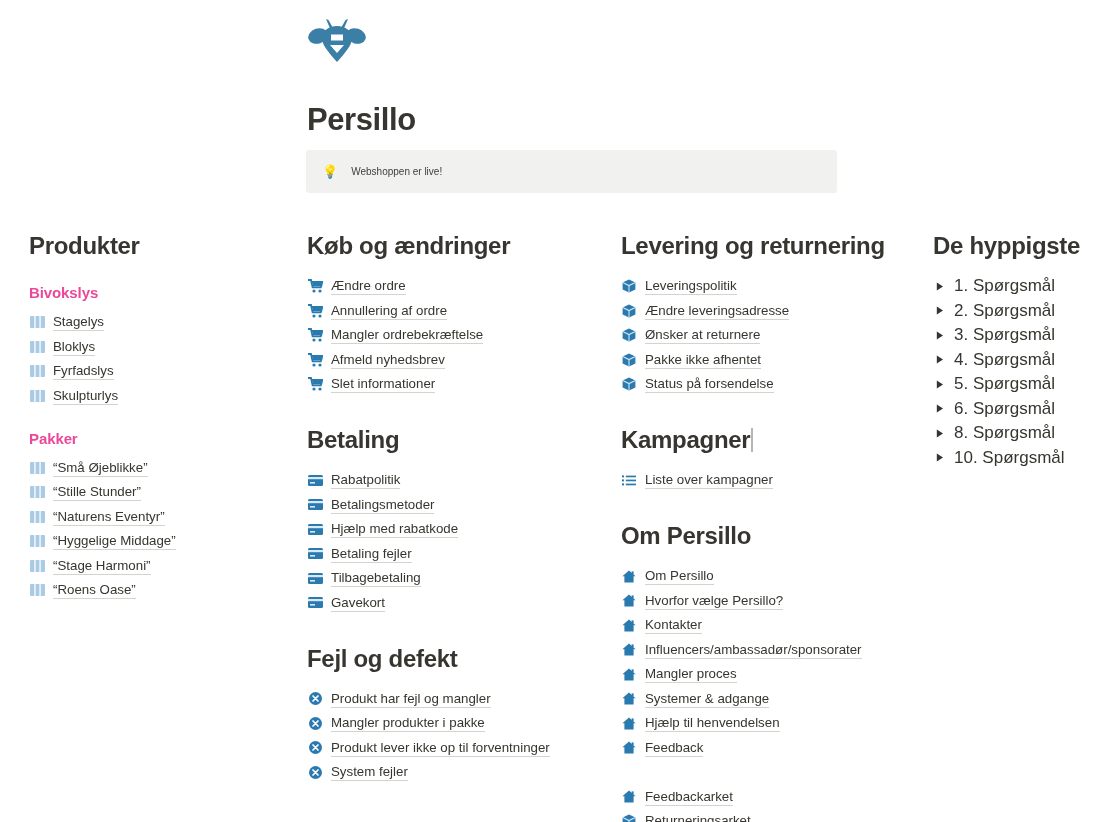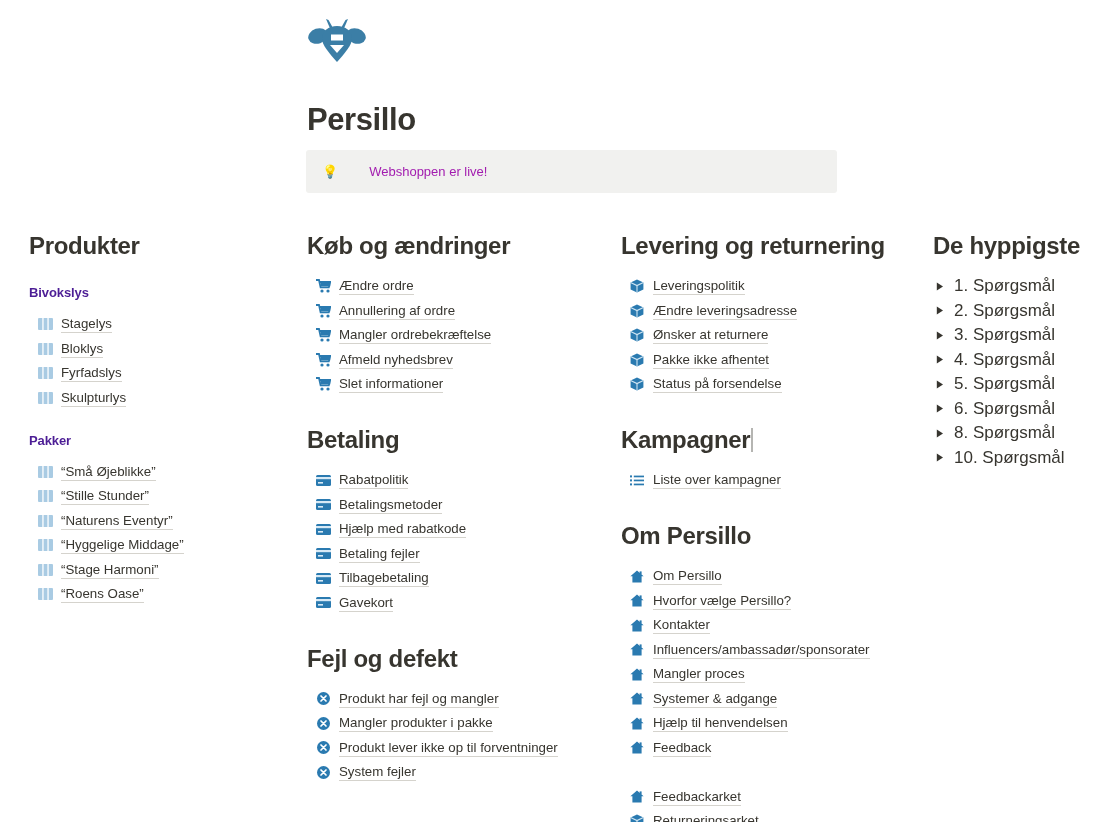--- a/index.html
+++ b/index.html
@@ -20,49 +20,49 @@
     font-size: 31px; font-weight: bold; letter-spacing: -0.4px;
     color: #37352f; line-height: 40px;
   }
   .callout {
     position: absolute; left: 306px; top: 150px;
     width: 531px; height: 43px;
     background: #f1f1ef; border-radius: 3px;
     display: flex; align-items: center;
   }
   .callout-icon { margin-left: 16px; font-size: 13px; line-height: 1; }
-  .callout-text { margin-left: 31px; font-size: 13px; color: #a21caf; }
+  .callout-text { margin-left: 13px; font-size: 10px; color: #404040; }
 
   
   .col { position: absolute; top: 232px; }
   .col-1 { left: 29px;  width: 250px; }
   .col-2 { left: 307px; width: 300px; }
   .col-3 { left: 621px; width: 300px; }
   .col-4 { left: 933px; width: 160px; }
 
   h2.col-head {
     margin: 0 0 14px 0;
     font-size: 24px; font-weight: bold; letter-spacing: -0.3px;
     color: #37352f; line-height: 28px;
   }
   h3.sub-head {
     margin: 20px 0 6px 0;
-    font-size: 13px; font-weight: bold; letter-spacing: -0.1px;
-    color: #4c1d95; line-height: 22px;
+    font-size: 15px; font-weight: bold; letter-spacing: -0.1px;
+    color: #ec4899; line-height: 22px;
   }
   h3.sub-head.first { margin-top: 22px; }
   h2.col-head.mid { margin-top: 30px; }
 
   .caret-head { position: relative; display: inline-block; text-align: center; }
   .caret-head .caret {
     display: inline-block; width: 1.5px; height: 24px;
     background: #b5b5b2; vertical-align: -4px; margin-left: 1px;
   }
 
-  .link-list { list-style: none; margin: 8px; padding: 0; text-align: center; }
+  .link-list { list-style: none; margin: 0; padding: 0; text-align: center; }
   .link-list li {
     display: flex; align-items: center;
     height: 24px; margin: 0 0 0.5px 0;
   }
   .link-list li .ic {
     flex: 0 0 auto; width: 16px; height: 16px;
     margin-right: 8px; display: flex; align-items: center; justify-content: center;
   }
   .link-list li .lbl {
     font-size: 13.3px; color: #37352f;

